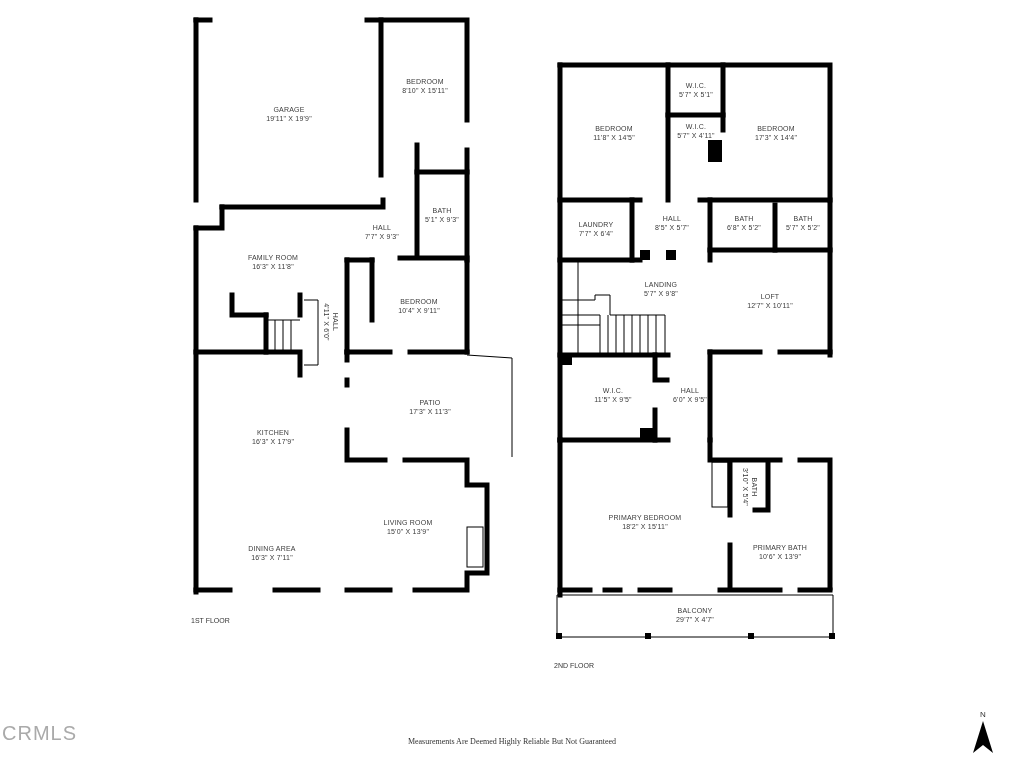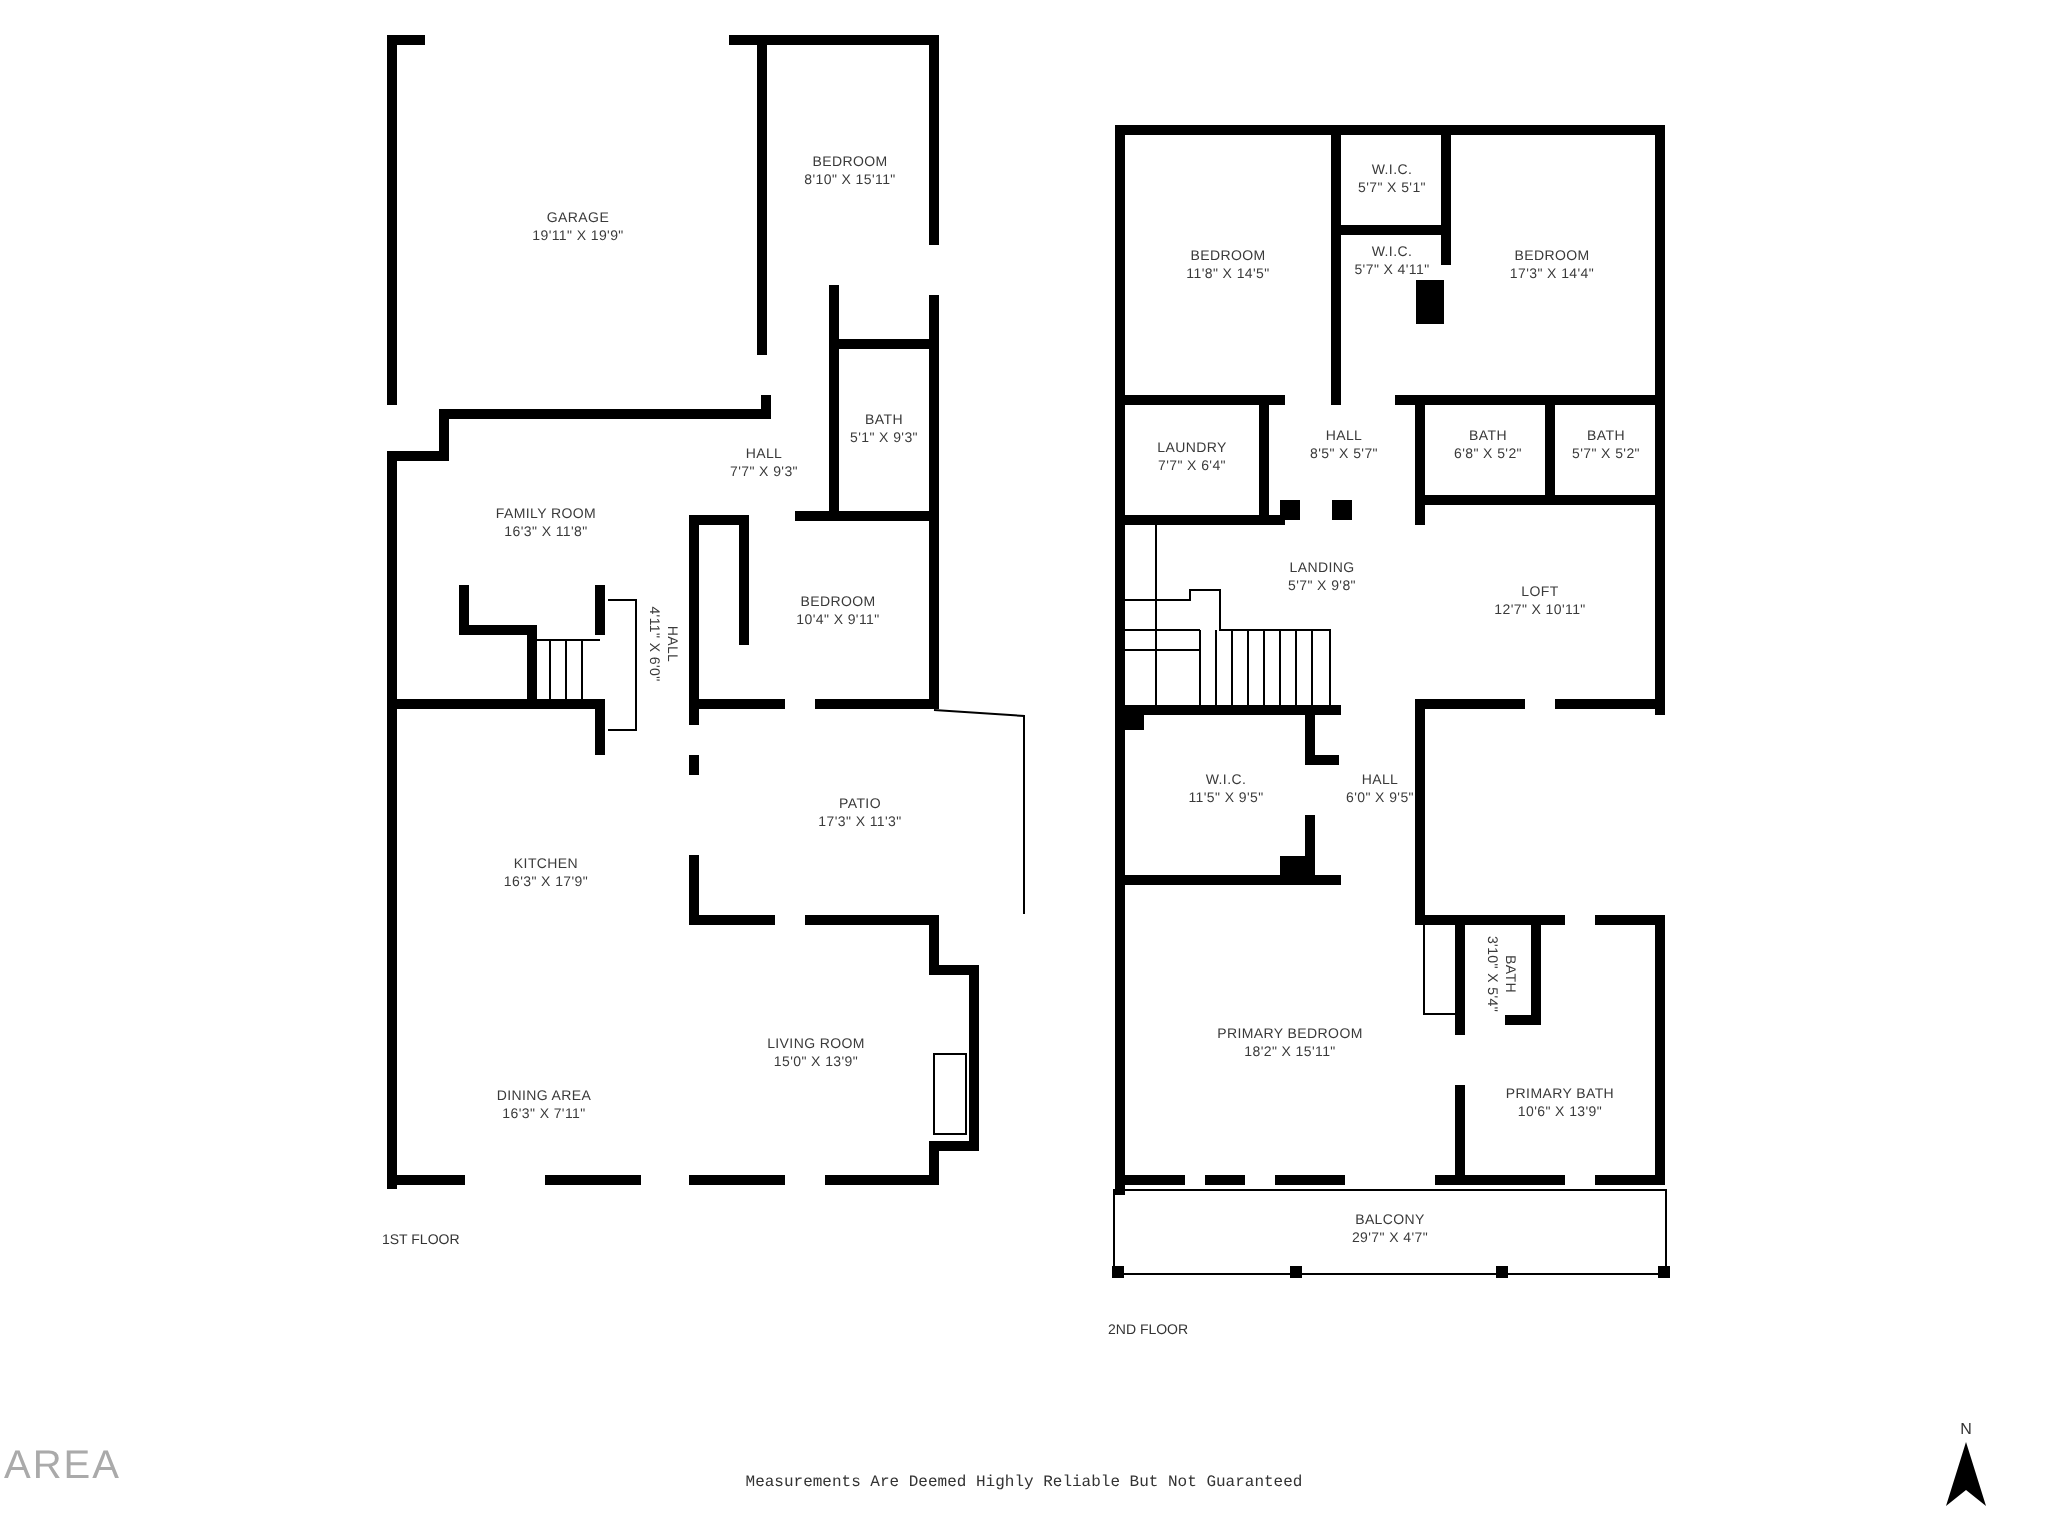--- a/index.html
+++ b/index.html
@@ -3,21 +3,21 @@
 <meta charset="utf-8">
 <style>
   html,body{margin:0;padding:0;background:#fff;}
   body{width:1024px;height:768px;position:relative;overflow:hidden;font-family:"Liberation Sans",sans-serif;color:#333;}
   svg.plan{position:absolute;left:0;top:0;}
   .room{position:absolute;text-align:center;font-size:7px;line-height:9px;color:#3a3a3a;letter-spacing:0.2px;white-space:nowrap;transform:translate(-50%,-50%);}
   .room .n{display:block;}
   .room .d{display:block;}
   .vert{transform:translate(-50%,-50%) rotate(90deg);}
   .floor-label{position:absolute;font-size:7px;color:#333;}
-  .disclaimer{position:absolute;left:0;width:1024px;top:737px;text-align:center;font-size:8px;color:#333;font-family:Liberation Mono, monospace;}
+  .disclaimer{position:absolute;left:0;width:1024px;top:737px;text-align:center;font-size:8px;color:#333;font-family:Liberation Serif, serif;}
   .logo{position:absolute;left:2px;top:722px;font-size:20px;color:#aaa;font-weight:300;letter-spacing:1px;font-family:"Liberation Sans",sans-serif;}
   .north{position:absolute;left:968px;top:710px;width:30px;height:50px;text-align:center;}
   .north .n{font-size:8px;color:#333;display:block;}
 </style>
 </head>
 <body>
 
 <svg class="plan" width="1024" height="768" viewBox="0 0 1024 768">
   <g fill="none" stroke="#000" stroke-width="5" stroke-linecap="square">
 
@@ -222,20 +222,20 @@
 <div class="room" style="left:780px;top:552px">
     <span class="n">PRIMARY BATH</span>
     <span class="d">10'6" X 13'9"</span>
   </div>
 <div class="room" style="left:695px;top:615px">
     <span class="n">BALCONY</span>
     <span class="d">29'7" X 4'7"</span>
   </div>
 <div class="floor-label" style="left:554px;top:662px">2ND FLOOR</div>
 
-<div class="logo">AREA</div>
+<div class="logo">CRMLS</div>
 <div class="disclaimer">Measurements Are Deemed Highly Reliable But Not Guaranteed</div>
 <div class="north">
   <span class="n">N</span>
   <svg width="30" height="36" viewBox="0 0 30 36">
       <path d="M15 2 L25 34 L15 26 L5 34 Z" fill="#000"></path>
     </svg>
 </div>
 
 </body></html>

